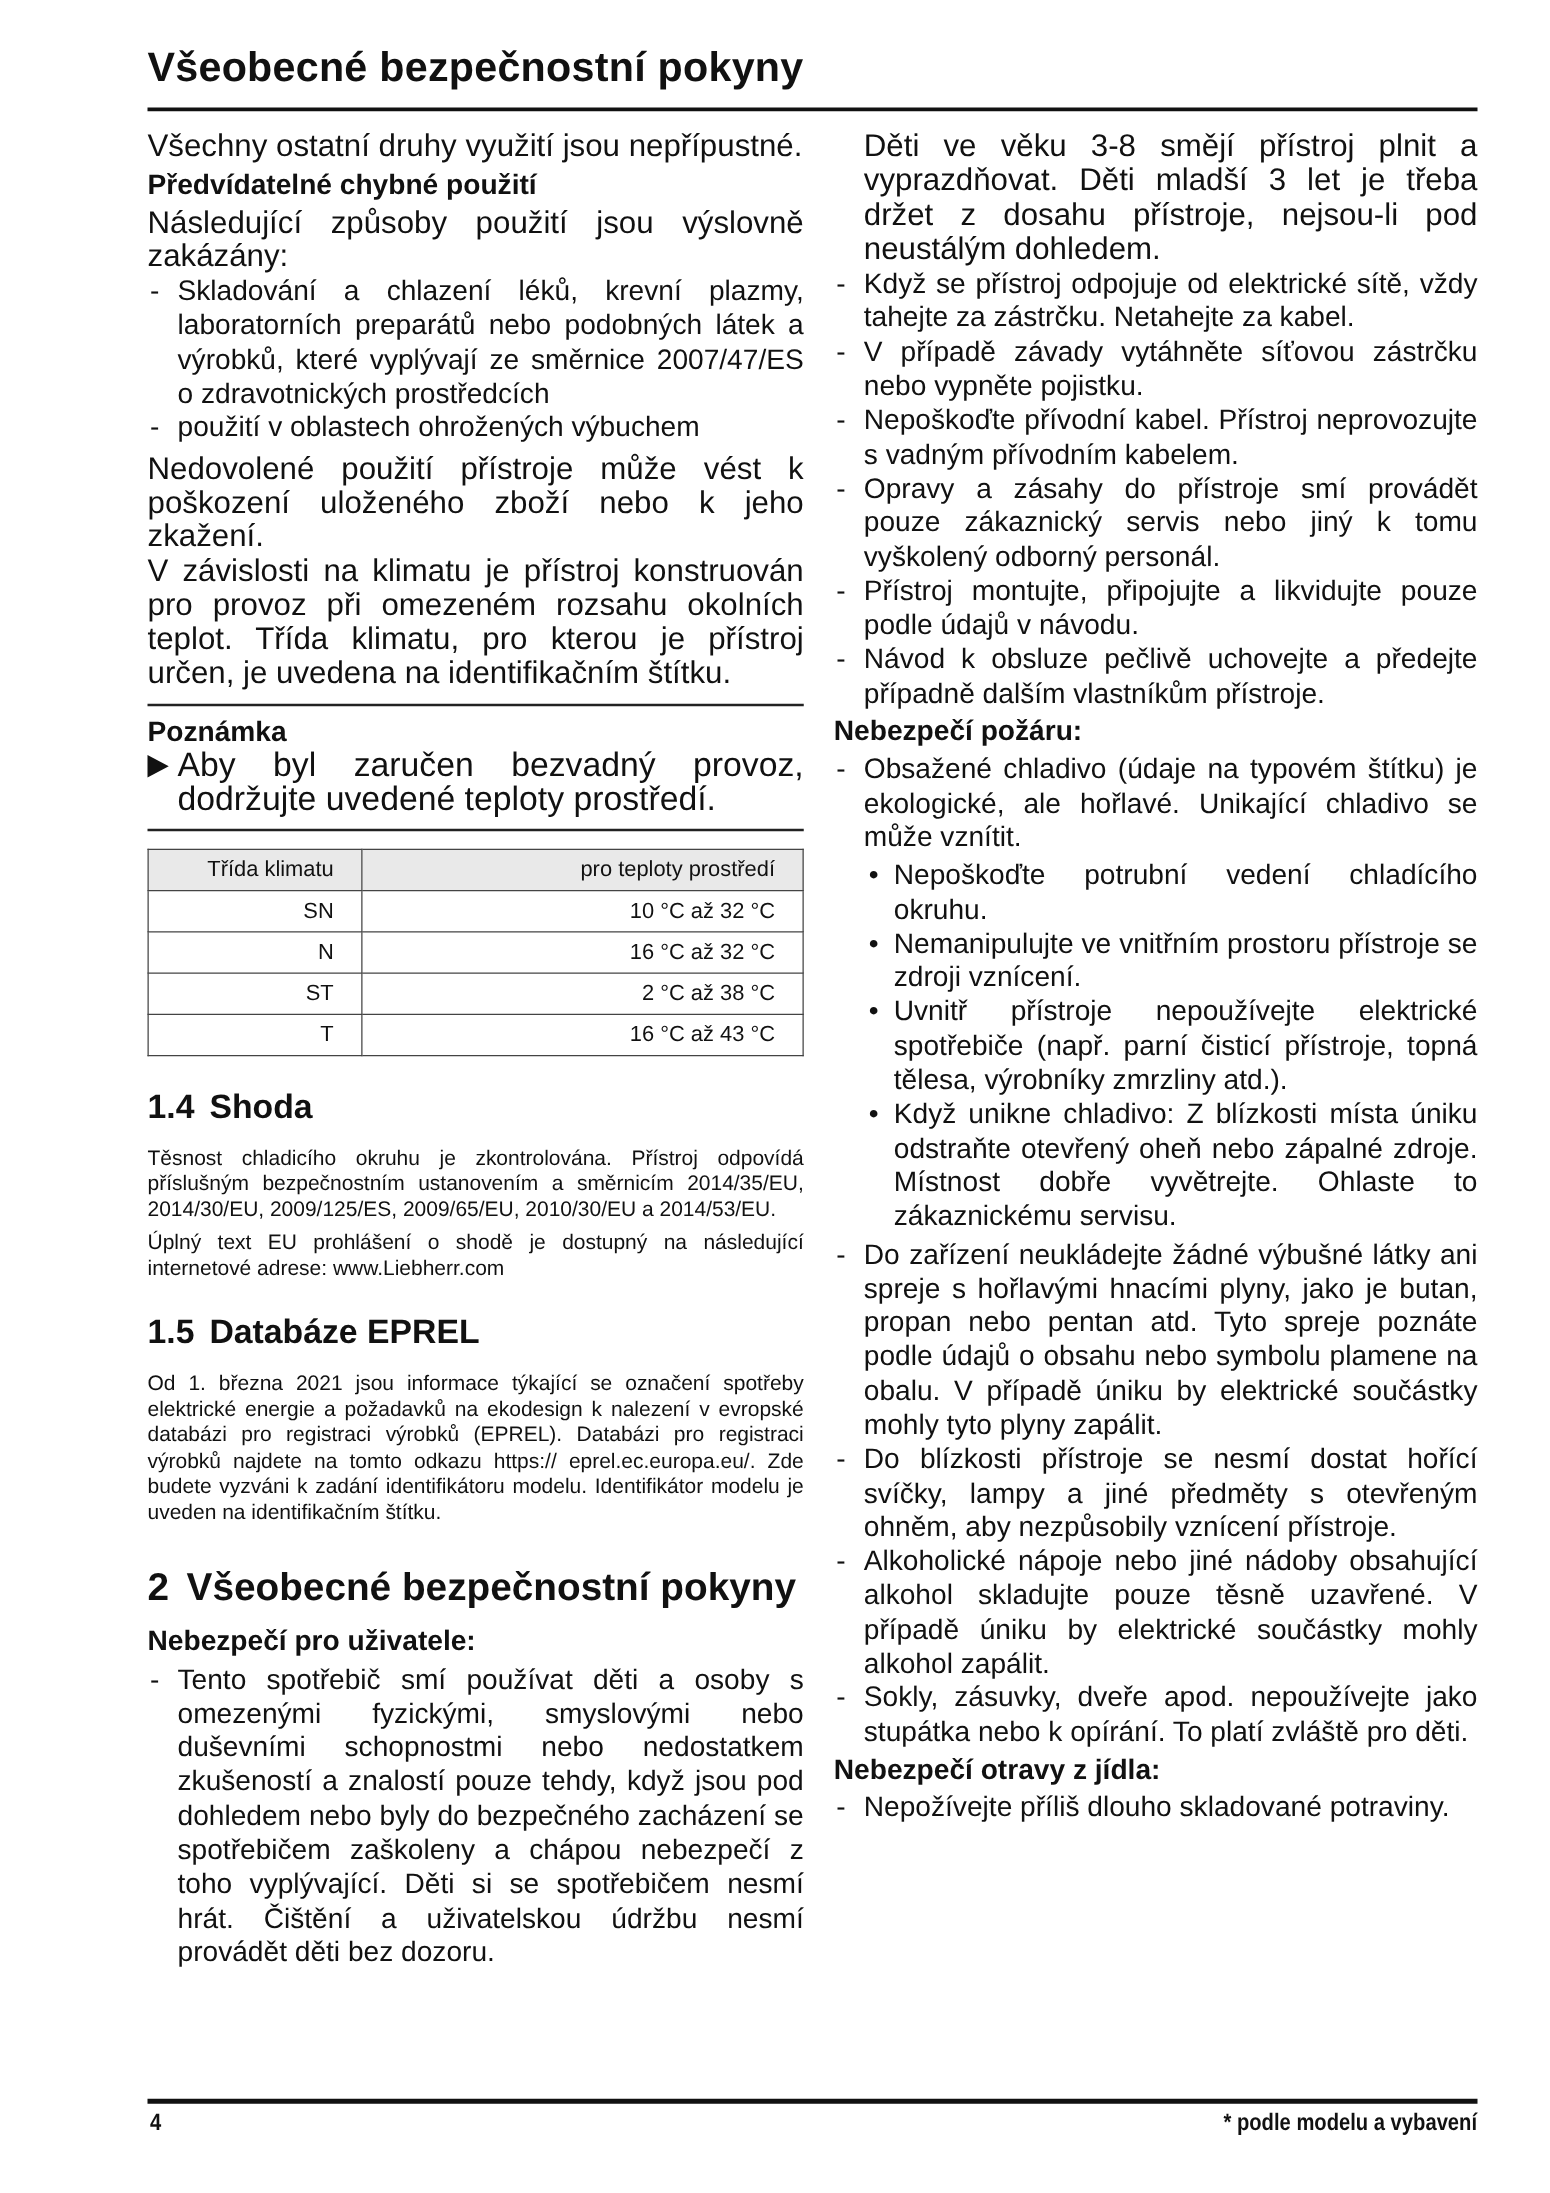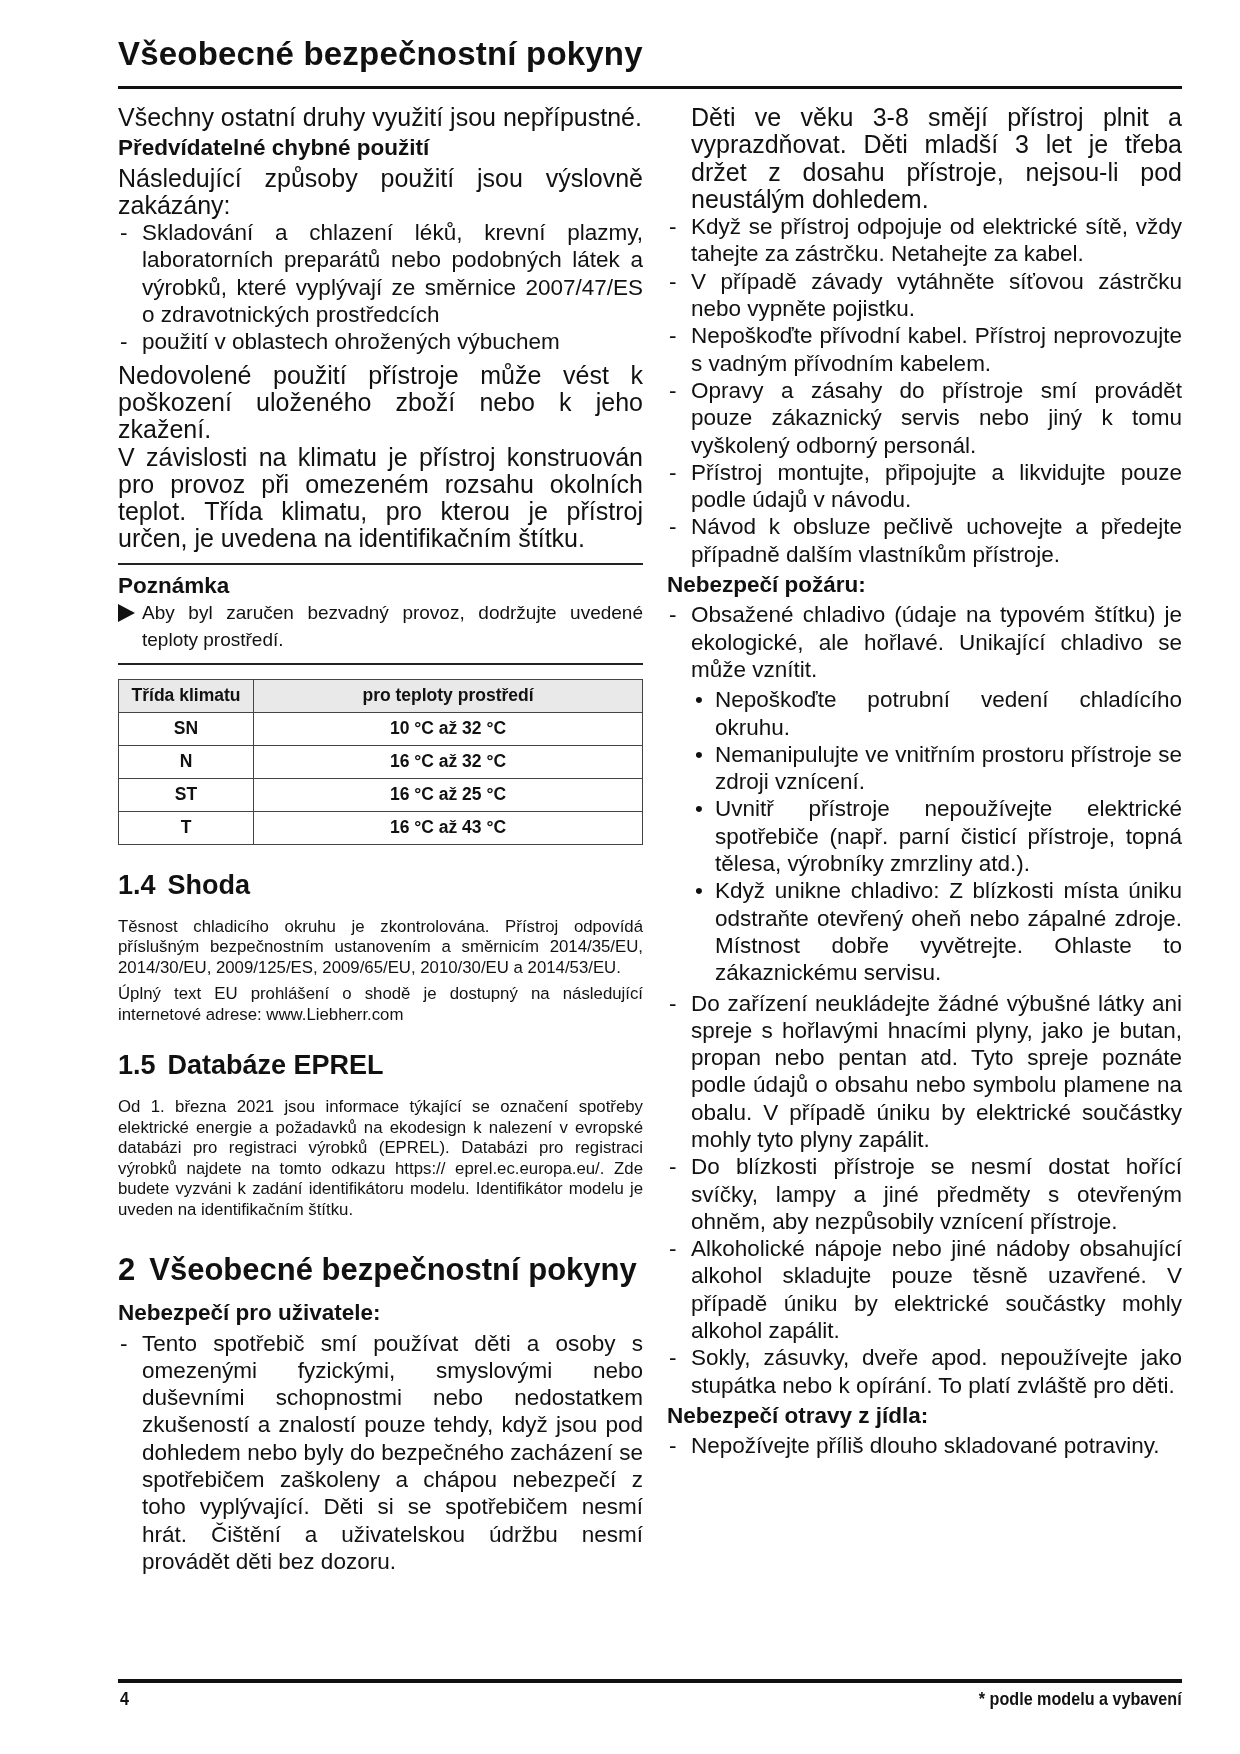--- a/index.html
+++ b/index.html
@@ -20,26 +20,26 @@
   ul.dash { list-style: none; margin: 0; padding: 0; }
   ul.dash > li { position: relative; padding-left: 24px; font-size: 22.5px; line-height: 27.3px; text-align: justify; }
   ul.dash > li::before { content: "-"; position: absolute; left: 2px; top: 0; }
   ul.dot { list-style: none; margin: 3px 0 3px 0; padding: 0 0 0 24px; }
   ul.dot > li { position: relative; padding-left: 24px; font-size: 22.5px; line-height: 27.3px; text-align: justify; }
   ul.dot > li::before { content: "\2022"; position: absolute; left: 4px; top: 0; }
   .cont { padding-left: 24px; }
 
   .note-rule { height: 2px; background: #222; margin: 10px 0 8px 0; }
   .note-title { font-size: 22.5px; font-weight: bold; line-height: 26px; }
-  .note-item { position: relative; padding-left: 24px; font-size: 19px; line-height: 27px; text-align: justify; }
+  .note-item { position: relative; padding-left: 24px; font-size: 27px; line-height: 27px; text-align: justify; }
   .note-arrow { position: absolute; left: 0; top: 5px; width: 0; height: 0;
                 border-top: 9px solid transparent; border-bottom: 9px solid transparent; border-left: 17px solid #111; }
 
   table.climate { border-collapse: collapse; width: 525px; margin-top: 14px; font-size: 17.5px; }
-  table.climate td, table.climate th { border: 1.5px solid #444; height: 32px; padding: 0 4px; text-align: center; font-weight: bold; }
+  table.climate td, table.climate th { border: 1.5px solid #444; height: 32px; padding: 0 22px; text-align: right; font-weight: normal; }
   table.climate th { background: #e9e9e9; }
   table.climate td:first-child, table.climate th:first-child { width: 126px; }
 
   h2.sec { font-size: 27px; font-weight: bold; margin: 24px 0 16px 0; line-height: 32px; }
   h2.sec .num { margin-right: 12px; text-align: center; }
   .small { font-size: 16.8px; line-height: 20.5px; text-align: justify; margin: 0 0 6px 0; }
   h1.chap { font-size: 31px; font-weight: bold; margin: 30px 0 10px 0; line-height: 39px; }
   h1.chap .num { margin-right: 14px; }
 
   .footer-rule { position: absolute; left: 118px; top: 1679px; width: 1064px; height: 4px; background: #111; }
@@ -83,21 +83,21 @@
     <tr>
       <td>SN</td>
       <td>10 °C až 32 °C</td>
     </tr>
     <tr>
       <td>N</td>
       <td>16 °C až 32 °C</td>
     </tr>
     <tr>
       <td>ST</td>
-      <td>16 °C až 25 °C</td>
+      <td>2 °C až 38 °C</td>
     </tr>
     <tr>
       <td>T</td>
       <td>16 °C až 43 °C</td>
     </tr>
   </tbody>
     </table>
 
   <h2 class="sec">
     <span class="num">1.4</span><span>Shoda</span>

